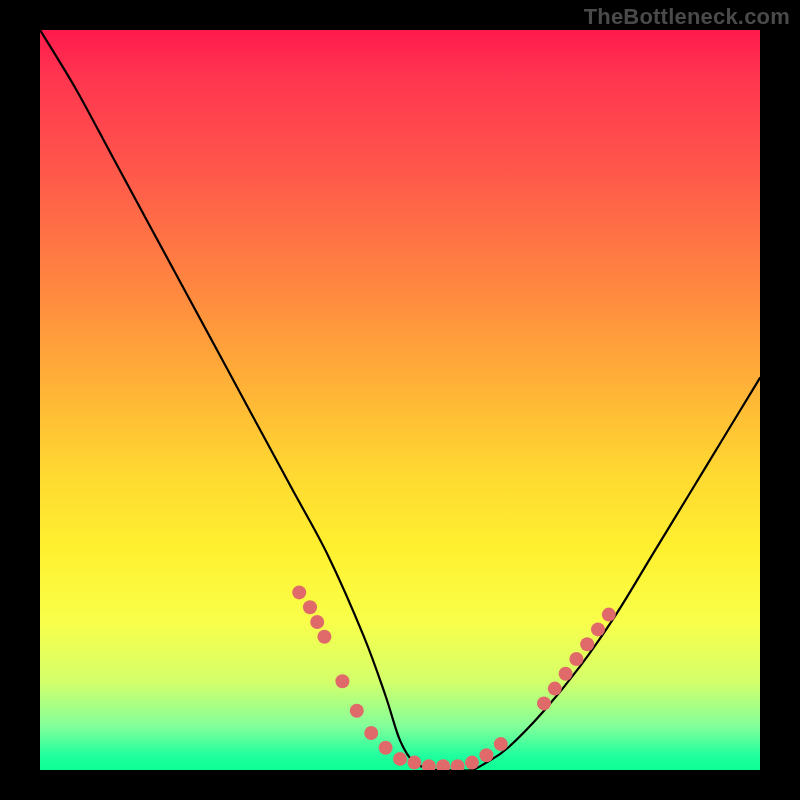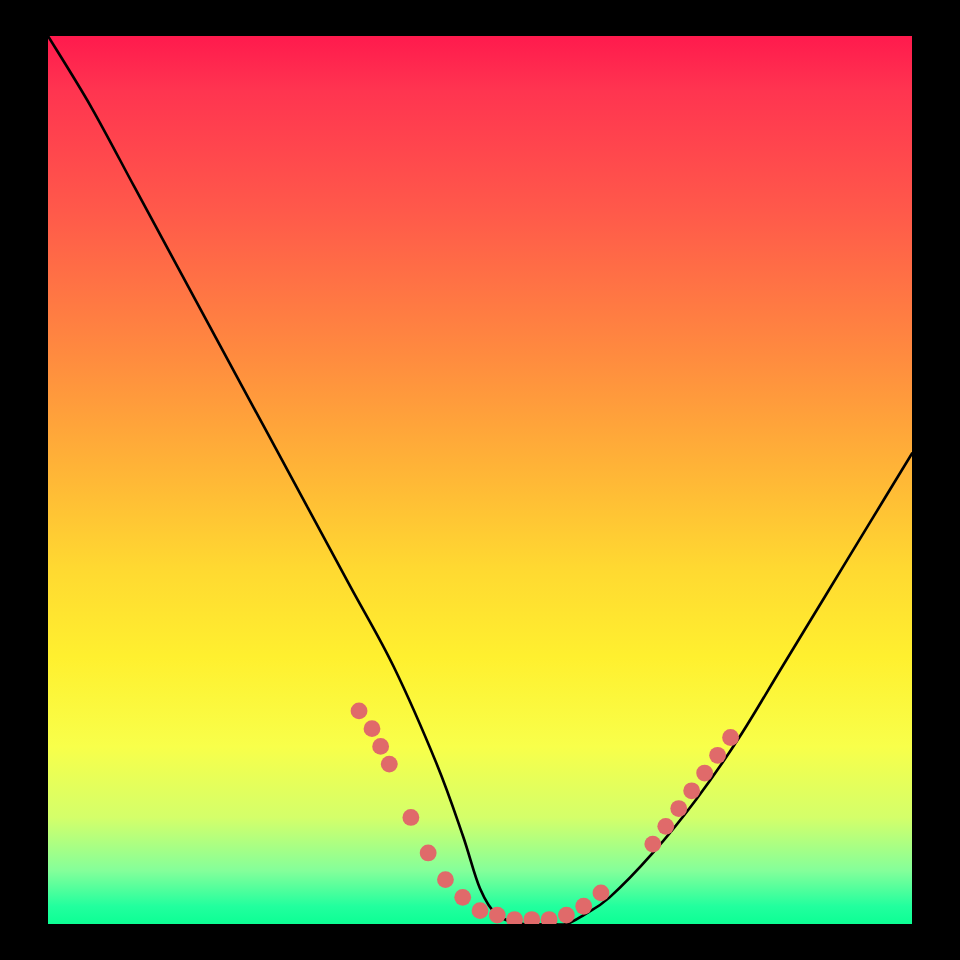--- a/index.html
+++ b/index.html
@@ -56,20 +56,21 @@
     left: 0;
     top: 0;
     width: 720px;
     height: 740px;
   }
 </style>
 </head>
 <body>
 
 <div class="frame">
+  <div class="watermark">TheBottleneck.com</div>
   <div class="plot">
     <svg class="curve" viewBox="0 0 720 740" preserveAspectRatio="none">
       <g>
         <path fill="none" stroke="#000" stroke-width="2.2" stroke-linecap="round" d="M 0.0 0.0 C 6.0 9.9, 24.0 38.2, 36.0 59.2 C 48.0 80.2, 60.0 103.6, 72.0 125.8 C 84.0 148.0, 96.0 170.2, 108.0 192.4 C 120.0 214.6, 132.0 236.8, 144.0 259.0 C 156.0 281.2, 168.0 303.4, 180.0 325.6 C 192.0 347.8, 204.0 370.0, 216.0 392.2 C 228.0 414.4, 240.0 436.6, 252.0 458.8 C 264.0 481.0, 276.0 500.7, 288.0 525.4 C 300.0 550.1, 314.4 583.4, 324.0 606.8 C 333.6 630.2, 339.6 648.7, 345.6 666.0 C 351.6 683.3, 355.2 699.3, 360.0 710.4 C 364.8 721.5, 368.4 727.7, 374.4 732.6 C 380.4 737.5, 388.8 738.8, 396.0 740.0 C 403.2 741.2, 411.6 740.0, 417.6 740.0 C 423.6 740.0, 427.2 741.2, 432.0 740.0 C 436.8 738.8, 440.4 736.3, 446.4 732.6 C 452.4 728.9, 458.4 726.4, 468.0 717.8 C 477.6 709.2, 492.0 694.4, 504.0 680.8 C 516.0 667.2, 528.0 652.4, 540.0 636.4 C 552.0 620.4, 564.0 603.1, 576.0 584.6 C 588.0 566.1, 600.0 545.1, 612.0 525.4 C 624.0 505.7, 636.0 485.9, 648.0 466.2 C 660.0 446.5, 672.0 426.7, 684.0 407.0 C 696.0 387.3, 714.0 357.7, 720.0 347.8"></path>
       </g>
       <g id="marker-group">
           <circle cx="259.2" cy="562.4" r="7" fill="#e06a6a"></circle>
           <circle cx="270.0" cy="577.2" r="7" fill="#e06a6a"></circle>
           <circle cx="277.2" cy="592.0" r="7" fill="#e06a6a"></circle>
           <circle cx="284.4" cy="606.8" r="7" fill="#e06a6a"></circle>

